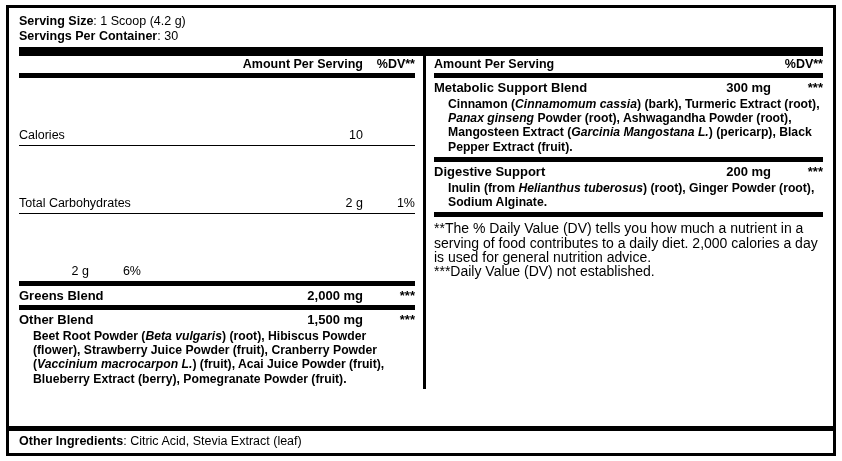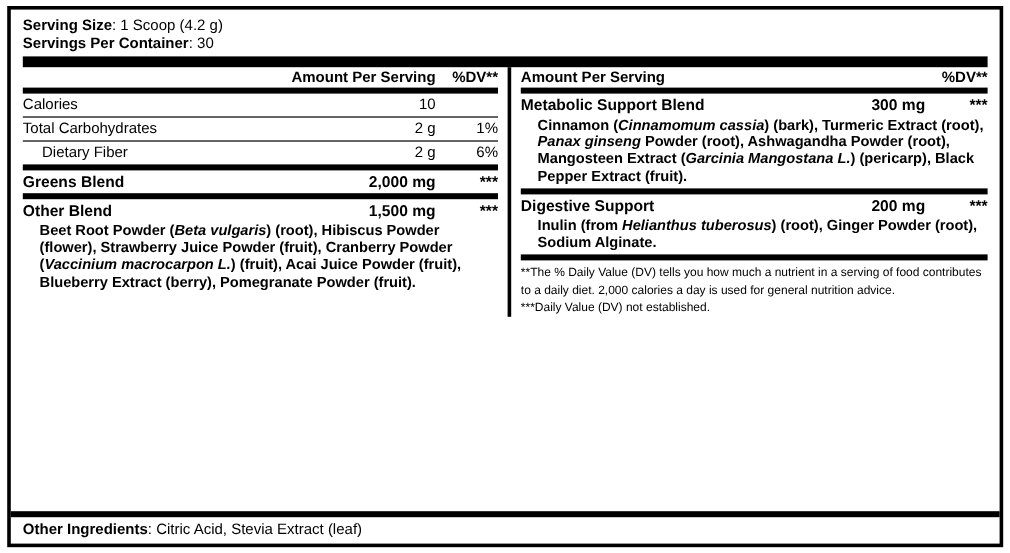--- a/index.html
+++ b/index.html
@@ -91,20 +91,21 @@
   }
   .hdr-row .aps { margin-right: 0; }
   .hdr-row .dv { width: 52px; text-align: right; }
   .hdr-row.right-hdr { justify-content: space-between; }
   .line {
     display: flex;
     align-items: flex-end;
     font-size: 12.5px;
     line-height: 15px;
     padding: 2px 0 2px 0;
+    margin-top: 48px;
   }
   .line .name { flex: 1 1 auto; }
   .line .amt { width: 70px; text-align: right; }
   .line .dv { width: 52px; text-align: right; }
   .line.indent .name { padding-left: 16px; }
   .desc {
     font-size: 12.2px;
     line-height: 14.2px;
     padding: 0 0 3px 14px;
     text-indent: 0;
@@ -116,21 +117,21 @@
     align-items: flex-start;
     font-size: 13px;
     line-height: 16px;
     font-weight: bold;
     padding: 2px 0 1px 0;
   }
   .blend-head .name { flex: 1 1 auto; }
   .blend-head .amt { width: 82px; text-align: right; font-weight: bold; }
   .blend-head .dv { width: 52px; text-align: right; font-weight: bold; }
   .foot-note {
-    font-size: 10px;
+    font-size: 14px;
     line-height: 14.4px;
     padding: 4px 0 0 0;
   }
   .other {
     position: absolute;
     left: 10px;
     right: 10px;
     bottom: 4px;
     font-size: 12.5px;
     line-height: 15px;
@@ -179,21 +180,20 @@
                 <span class="dv"></span>
               </div>
               <div class="rule-thin"></div>
               <div class="line">
                 <span class="name">Total Carbohydrates</span>
                 <span class="amt">2 g</span>
                 <span class="dv">1%</span>
               </div>
               <div class="rule-thin"></div>
               <div class="line indent">
-                <span class="name">Dietary Fiber</span>
                 <span class="amt">2 g</span>
                 <span class="dv">6%</span>
               </div>
             </div>
 
           <div class="rule-med"></div>
 
           <div id="left-blends">
               <div class="blend-head">
                 <span class="name">Greens Blend</span>

